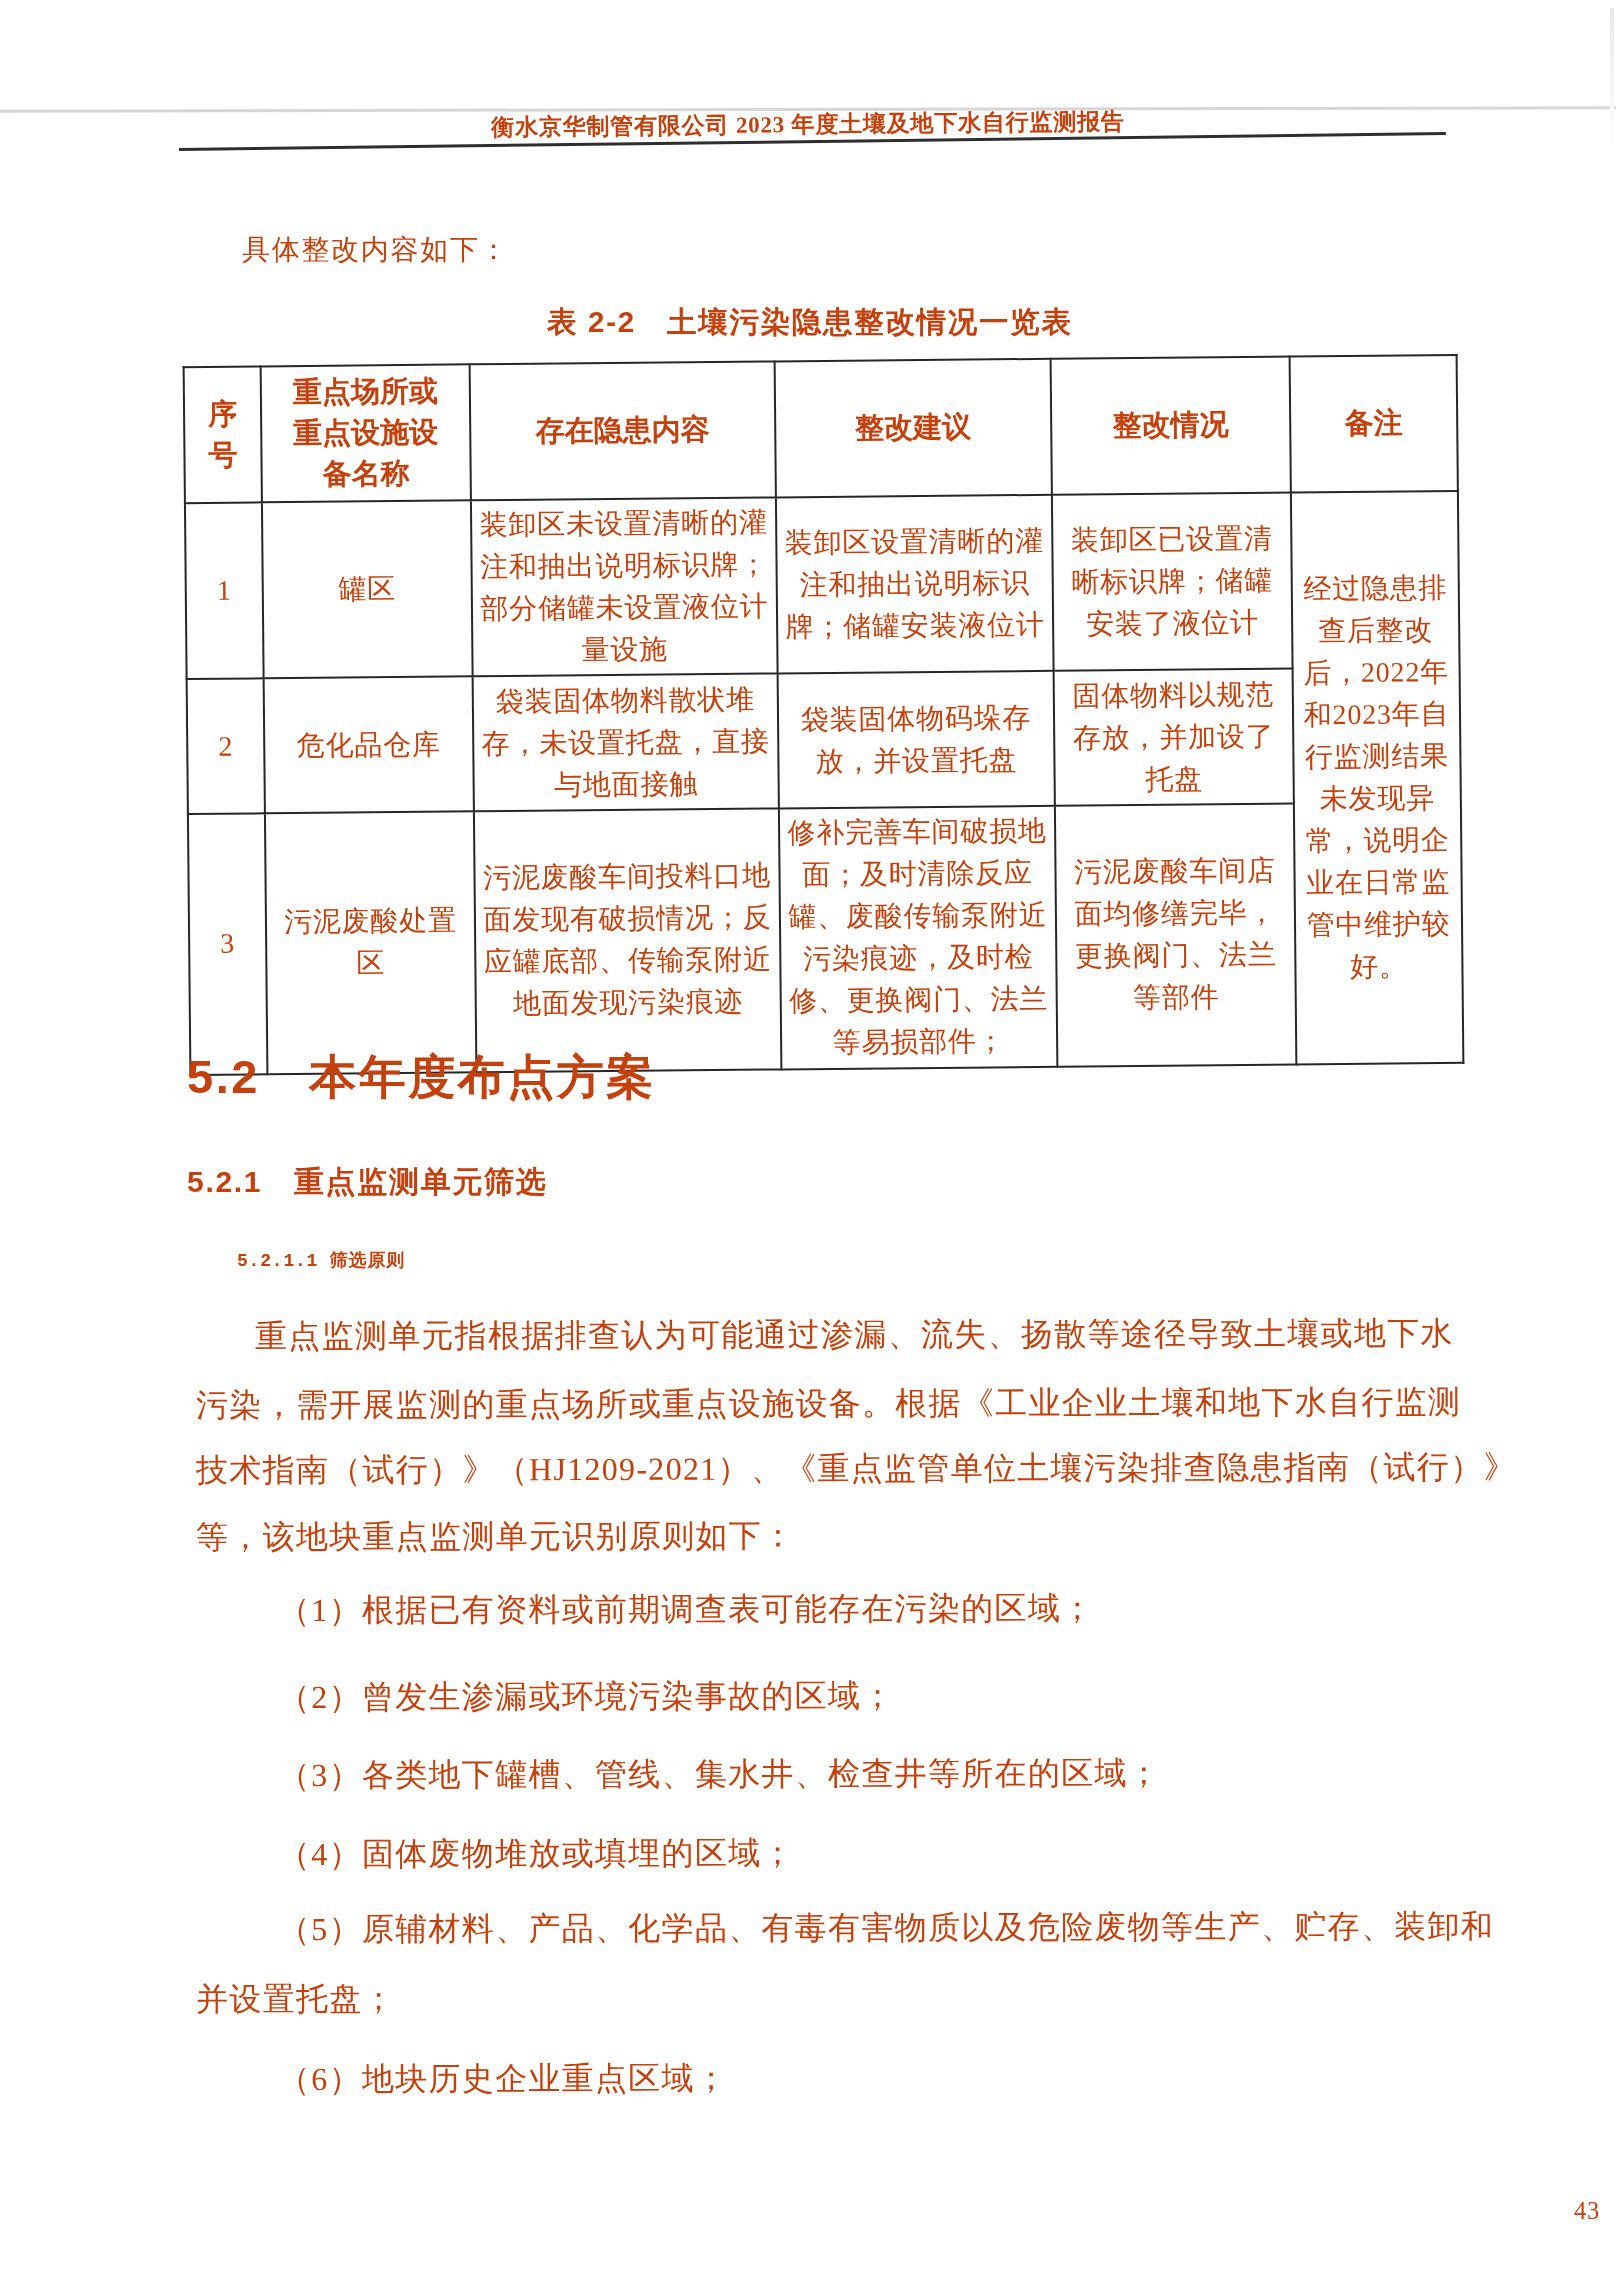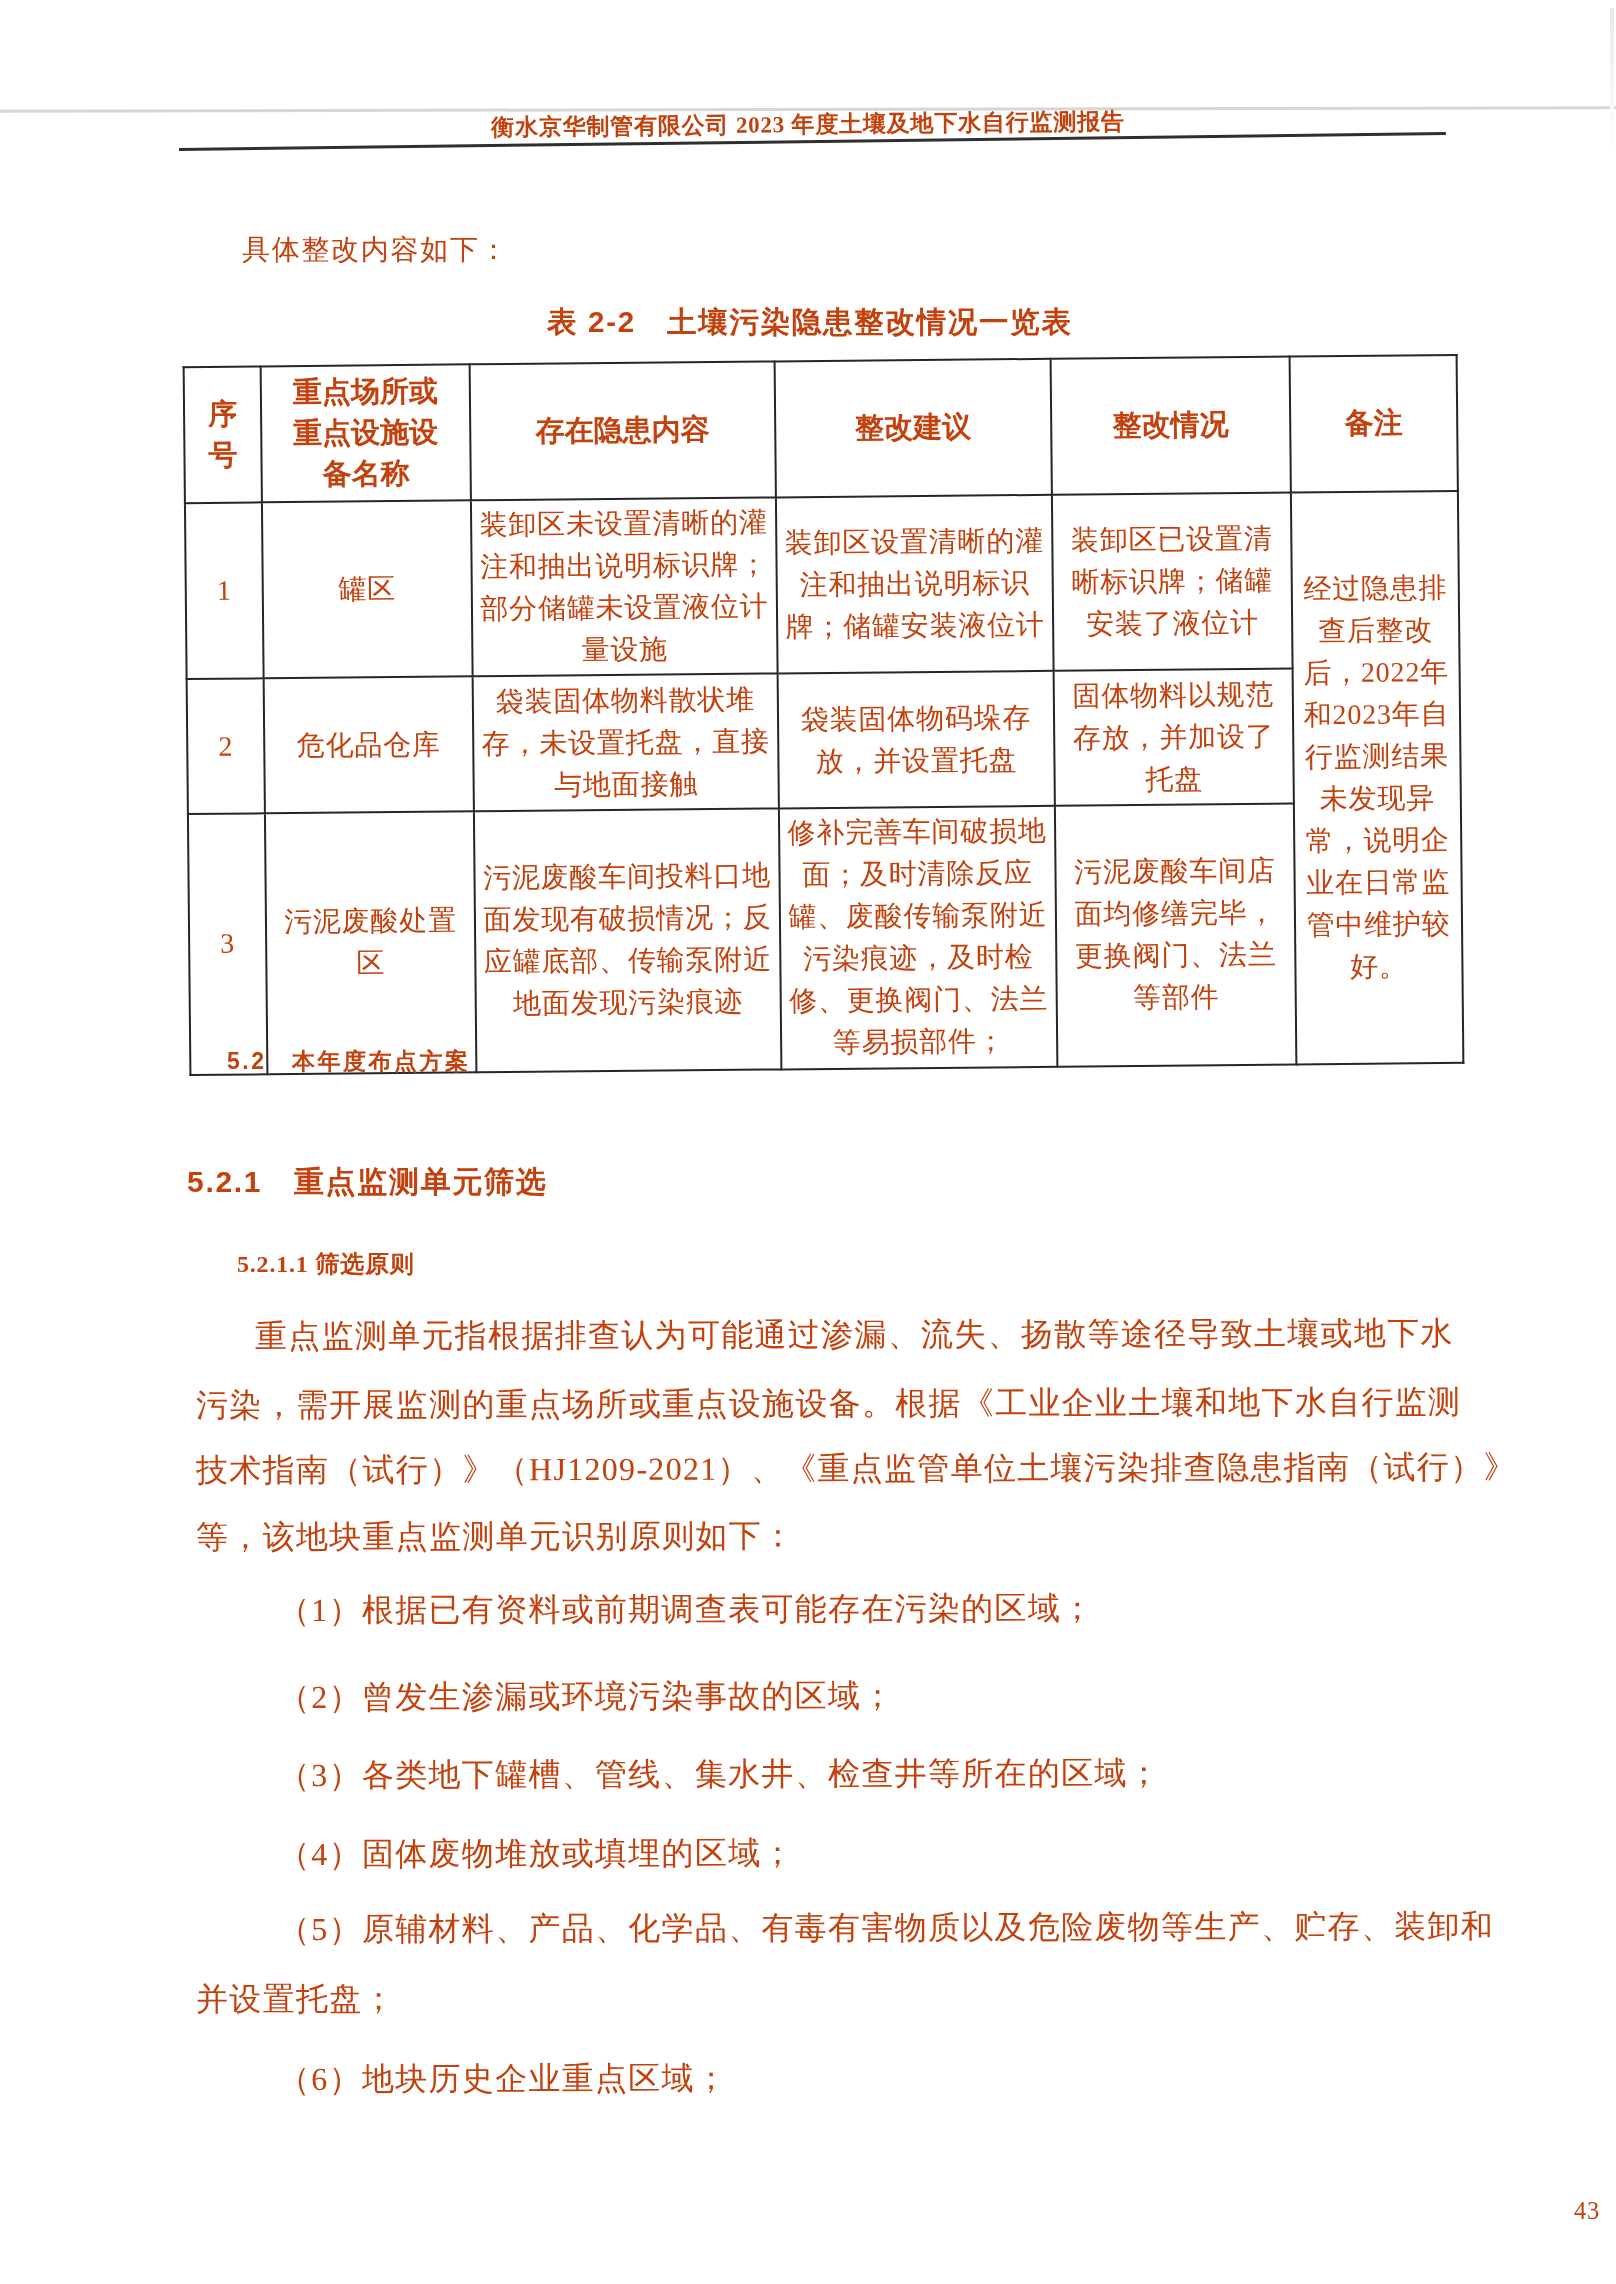--- a/index.html
+++ b/index.html
@@ -53,26 +53,26 @@
   th .narrow1 { max-width:1.15em; }     
   th .narrow5 { max-width:5.6em; }      
   td.remark-cell { line-height:1.48; padding:3.4px 5px; }
   td.tight { line-height:1.32; padding:1.7px 3.4px; }
   tr.hdr    { height:122px; }
   tr.r1     { height:168px; }
   tr.r2     { height:128px; }
   tr.r3     { height:210px; }
 
   
-  .h52    { left:187px; top:1046px; font-size:23px; font-weight:700; letter-spacing:2.5px;
-            font-family:"Liberation Sans","DejaVu Sans",sans-serif;margin-left:40px; }
+  .h52    { left:187px; top:1046px; font-size:47px; font-weight:700; letter-spacing:2.5px;
+            font-family:"Liberation Sans","DejaVu Sans",sans-serif; }
   .h521   { left:187px; top:1162px; font-size:30px; font-weight:700; letter-spacing:1.7px;
             font-family:Liberation Sans, sans-serif; }
-  .h5211  { left:237px; top:1248px; font-size:24px; font-weight:700; letter-spacing:0.8px;
-            font-family:Liberation Serif, serif; }
+  .h5211  { left:237px; top:1248px; font-size:18px; font-weight:700; letter-spacing:0.8px;
+            font-family:Liberation Mono, monospace; }
 
   
   .bodyline { font-size:32px; letter-spacing:1.3px; white-space:nowrap; transform:rotate(-0.15deg); transform-origin:left center; }
   .p0 { left:255px; top:1315px; }
   .p1 { left:196px; top:1384px; }
   .p2 { left:196px; top:1449px; }
   .p3 { left:196px; top:1516px; }
 
   
   .li0 { left:278px; top:1589px; }

